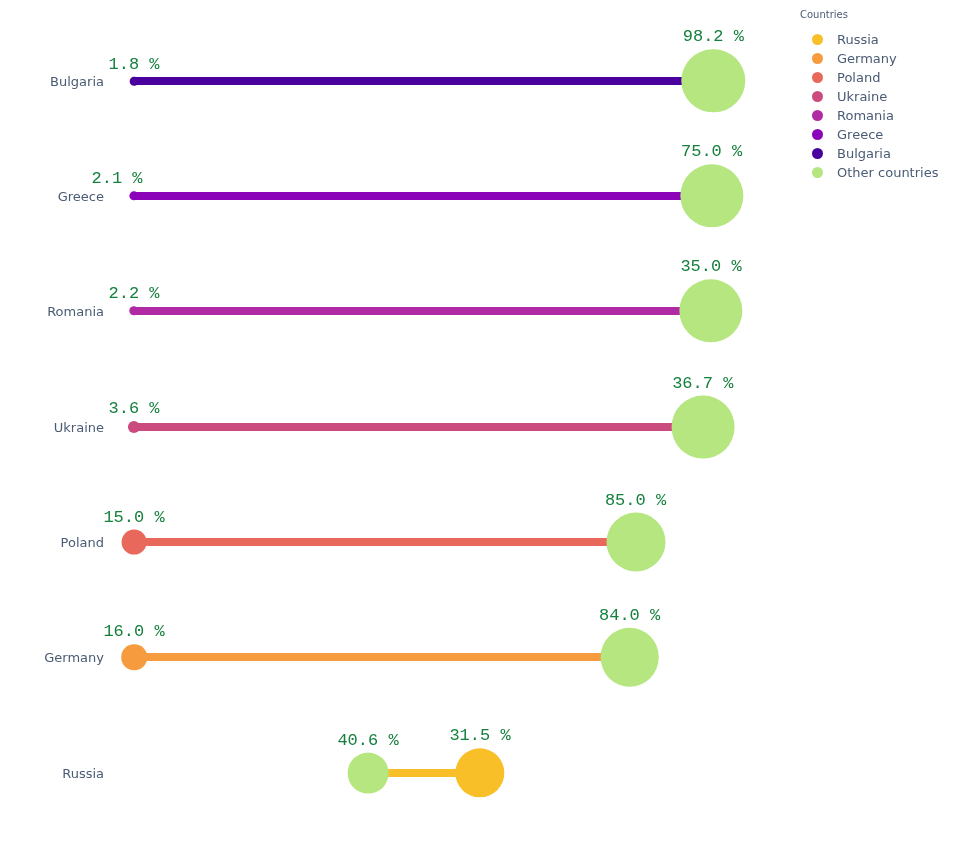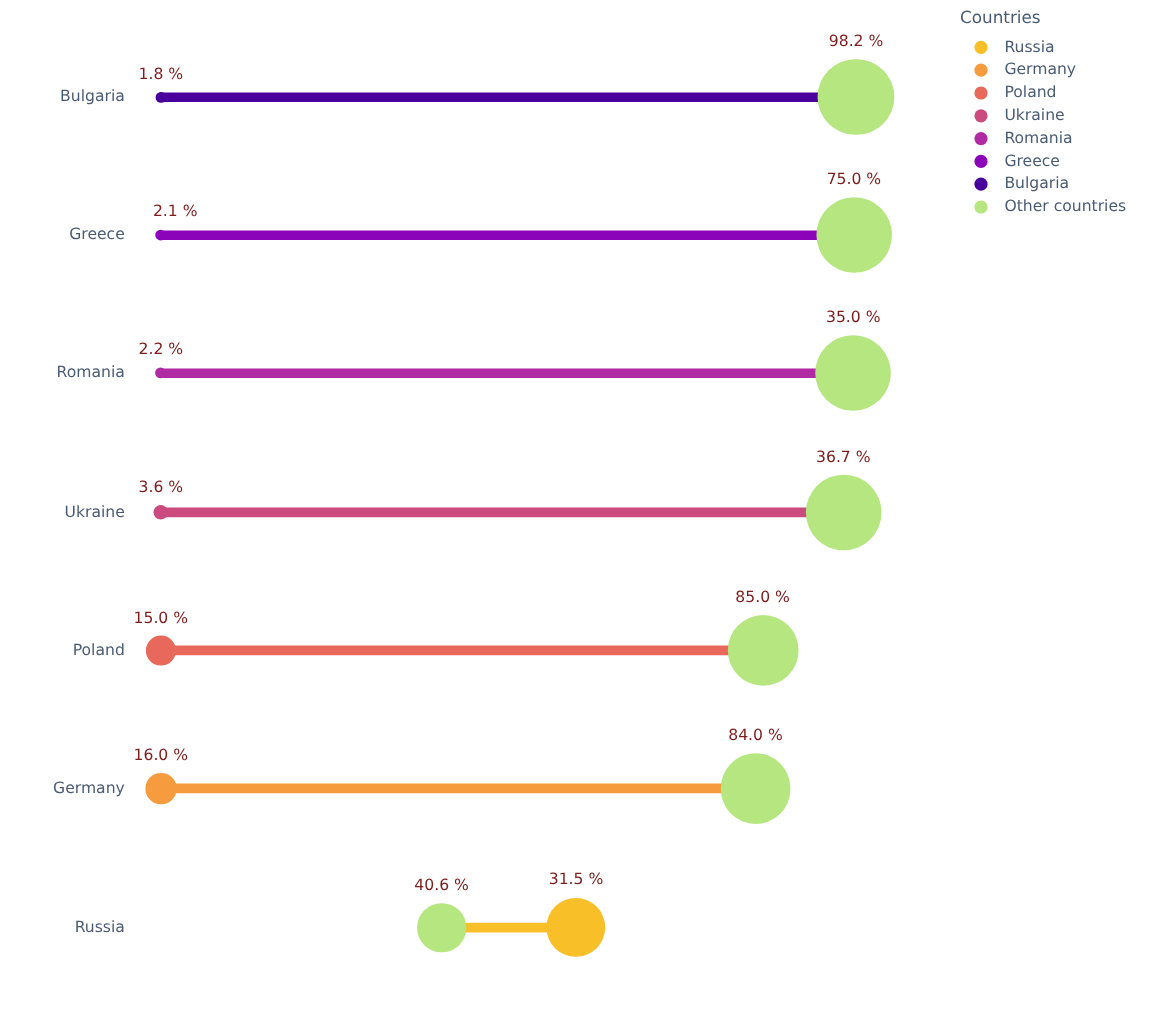--- a/index.html
+++ b/index.html
@@ -25,29 +25,29 @@
     top:0;border-radius:1px;
   }
 
   .node{
     position:absolute;border-radius:50%;
     transform:translate(-50%,-50%);top:0;
   }
 
   .val-label{
     position:absolute;transform:translate(-50%,0);
-    font-size:13px;color:#7f1d1d;white-space:nowrap;
+    font-size:17px;color:#15803d;white-space:nowrap;font-family:Liberation Mono, monospace;
   }
 
   
   .legend{
     position:absolute;left:798px;top:6px;width:168px;
   }
   .legend-title{
-    font-size:14px;color:#4a5b74;margin:0 0 6px 2px;line-height:18px;
+    font-size:10px;color:#4a5b74;margin:0 0 6px 2px;line-height:18px;
   }
   .legend-item{
     display:flex;align-items:center;height:19px;padding-left:14px;
   }
   .legend-swatch{
     width:11px;height:11px;border-radius:50%;flex:0 0 auto;
   }
   .legend-label{
     font-size:13px;color:#4a5b74;margin-left:14px;white-space:nowrap;
   }
@@ -65,21 +65,21 @@
         <div class="node" style="left: 134px; width: 8.5865px; height: 8.5865px; background: rgb(74, 0, 156);"></div>
         <div class="val-label" style="left: 713.38px; top: -53.7107px;">98.2 %</div>
         <div class="val-label" style="left: 134px; top: -26.2933px;">1.8 %</div>
       </div>
       <div class="row" style="top: 196px;">
         <div class="cat-label" style="right: 686px;">Greece</div>
         <div class="connector" style="left: 134px; width: 577.61px; height: 8px; background: rgb(140, 4, 186);"></div>
         <div class="node" style="left: 711.61px; width: 63.3244px; height: 63.3244px; background: rgb(181, 230, 127);"></div>
         <div class="node" style="left: 134px; width: 9.27448px; height: 9.27448px; background: rgb(140, 4, 186);"></div>
         <div class="val-label" style="left: 711.61px; top: -53.6622px;">75.0 %</div>
-        <div class="val-label" style="left: 146px; top: -26.6372px;">2.1 %</div>
+        <div class="val-label" style="left: 117px; top: -26.6372px;">2.1 %</div>
       </div>
       <div class="row" style="top: 311px;">
         <div class="cat-label" style="right: 686px;">Romania</div>
         <div class="connector" style="left: 134px; width: 577.02px; height: 8px; background: rgb(176, 43, 163);"></div>
         <div class="node" style="left: 711.02px; width: 63.2921px; height: 63.2921px; background: rgb(181, 230, 127);"></div>
         <div class="node" style="left: 134px; width: 9.49273px; height: 9.49273px; background: rgb(176, 43, 163);"></div>
         <div class="val-label" style="left: 711.02px; top: -53.646px;">35.0 %</div>
         <div class="val-label" style="left: 134px; top: -26.7464px;">2.2 %</div>
       </div>
       <div class="row" style="top: 427px;">

